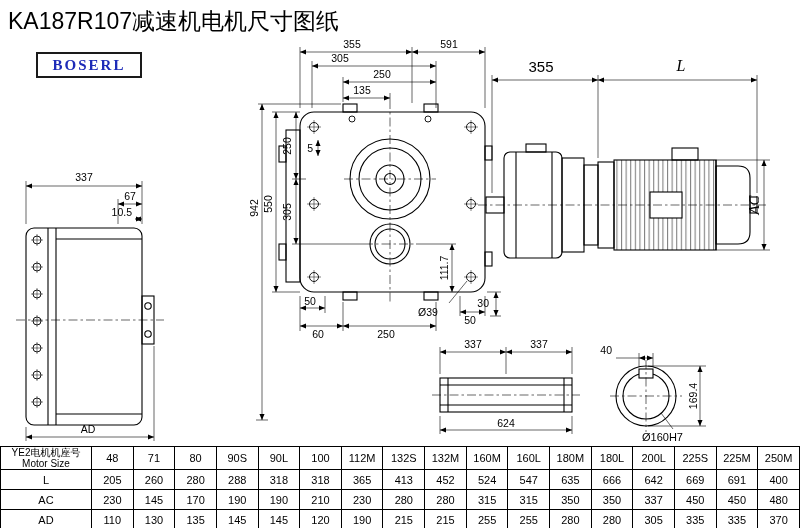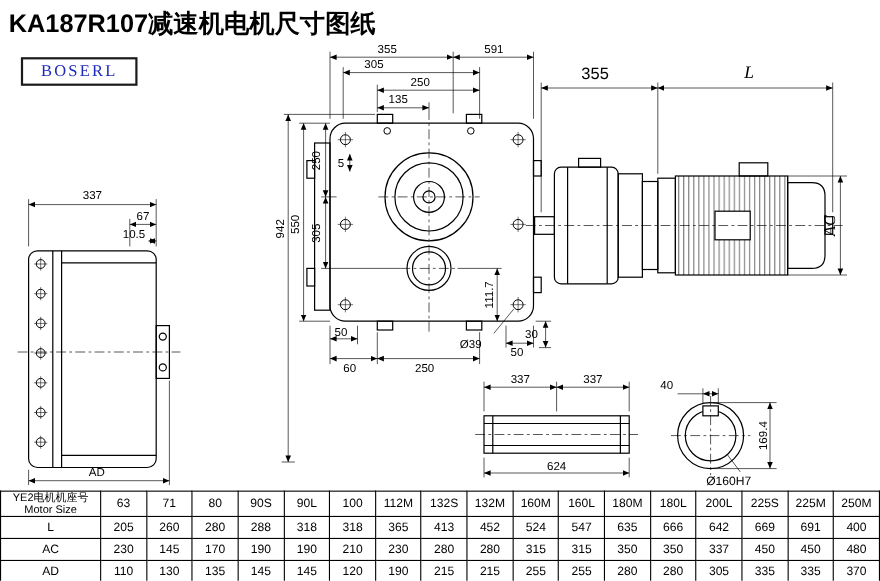--- a/index.html
+++ b/index.html
@@ -1,20 +1,20 @@
 <!DOCTYPE html>
 <html><head>
 <meta charset="utf-8">
 <style>
   html,body{margin:0;padding:0}
   body{width:800px;height:528px;position:relative;background:#fff;font-family:"Liberation Sans",sans-serif;overflow:hidden}
-  .title{position:absolute;left:8px;top:6px;font-size:23px;font-weight:bold;color:#000;white-space:nowrap}
-  .logo{position:absolute;left:19px;top:52px;width:106px;height:26px;border:2px solid #1a1a1a;box-sizing:border-box;
+  .title{position:absolute;left:8px;top:6px;font-size:23px;font-weight:normal;color:#000;white-space:nowrap}
+  .logo{position:absolute;left:36px;top:52px;width:106px;height:26px;border:2px solid #1a1a1a;box-sizing:border-box;
         display:flex;align-items:center;justify-content:center;color:#1d2bb8;
-        font-family:"Liberation Serif",serif;font-weight:normal;font-size:15px;letter-spacing:2px}
+        font-family:"Liberation Serif",serif;font-weight:bold;font-size:15px;letter-spacing:2px}
   svg.drawing{position:absolute;left:0;top:0}
   .cl{stroke:#000;stroke-width:.6;stroke-dasharray:9 3 2.5 3;fill:none}
   text{fill:#000;stroke:none}
   table.dims{position:absolute;left:0;top:446px;width:800px;height:82px;border-collapse:collapse;table-layout:fixed;background:#fff}
   table.dims th,table.dims td{border:1px solid #000;text-align:center;padding:0;font-weight:normal;color:#000;font-size:11px;line-height:12px}
   table.dims .hdr{width:90px;font-size:10px;line-height:11px}
   table.dims tr{height:20px}
   table.dims tr:first-child{height:22px}
 </style>
 </head>
@@ -255,21 +255,21 @@
   </g>
 </svg>
 
 <table class="dims">
   <tbody id="motor-table">
       <tr>
         <th class="hdr">
           <div>YE2电机机座号</div>
           <div>Motor Size</div>
         </th>
-        <th>63</th>
+        <th>48</th>
         <th>71</th>
         <th>80</th>
         <th>90S</th>
         <th>90L</th>
         <th>100</th>
         <th>112M</th>
         <th>132S</th>
         <th>132M</th>
         <th>160M</th>
         <th>160L</th>

